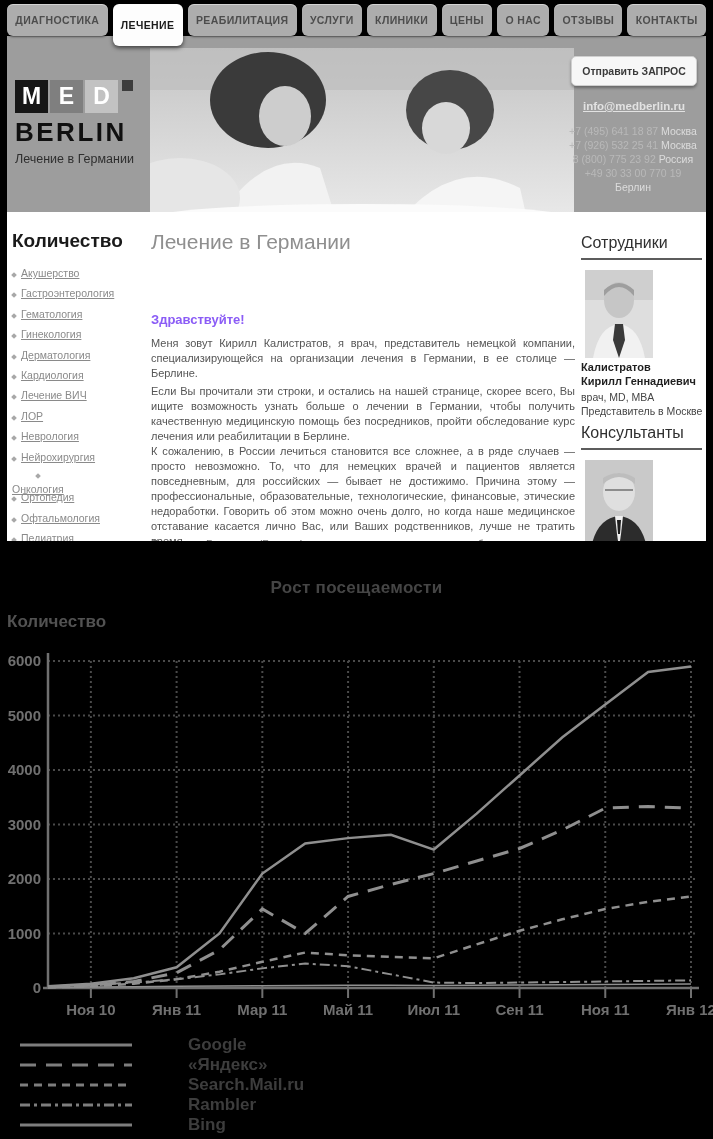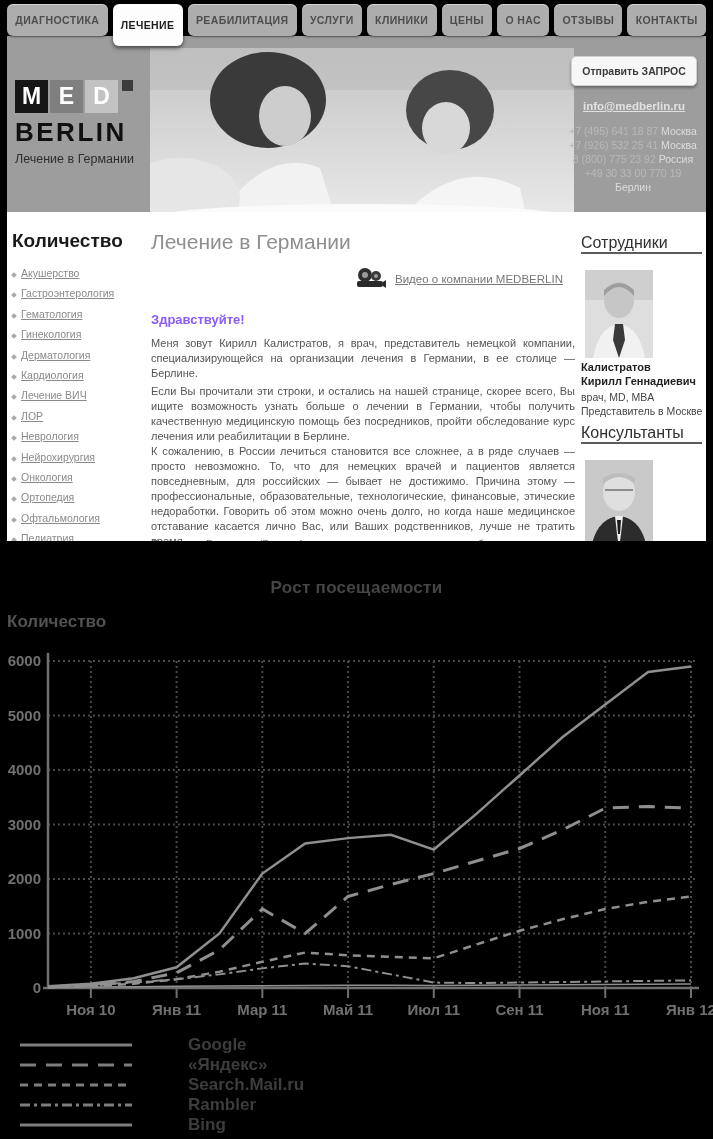--- a/index.html
+++ b/index.html
@@ -51,21 +51,21 @@
   .video-row{position:absolute;left:205px;top:55px;display:flex;align-items:center;gap:9px;}
   .video-link{font-size:11.5px;color:#777;text-decoration:underline;cursor:pointer;}
   .greeting{position:absolute;left:2px;top:100px;font-size:13px;font-weight:bold;color:#8b5cf6;}
   .para{position:absolute;left:2px;width:424px;font-size:11px;line-height:15px;color:#555;text-align:justify;}
   .p1{top:124px;} .p2{top:172px;} .p3{top:232px;}
   .subhead{position:absolute;left:2px;top:300px;font-size:19px;font-weight:bold;color:#2e2e2e;}
   .partial{position:absolute;left:2px;top:326px;width:424px;font-size:11px;color:#777;white-space:nowrap;overflow:hidden;}
   
   .rightcol{position:absolute;left:572px;top:0;width:127px;height:100%;}
   .rc-title{position:absolute;left:2px;font-size:16px;color:#2f2f2f;width:121px;
-      border-bottom:2px solid #5c5c5c;padding-bottom:0;}
+      border-bottom:2px solid #5c5c5c;padding-bottom:6px;}
   .rc-title.staff{top:22px;} .rc-title.consult{top:212px;}
   .photo{position:absolute;left:6px;background:#e4e4e4;overflow:hidden;}
   .photo1{top:58px;width:68px;height:88px;}
   .photo2{top:248px;width:68px;height:88px;}
   .rc-name{position:absolute;left:2px;top:148px;font-size:11px;font-weight:bold;color:#1f1f1f;line-height:14px;}
   .rc-role{position:absolute;left:2px;top:179px;font-size:10.5px;color:#454545;}
   .rc-pos{position:absolute;left:2px;top:193px;font-size:10.5px;color:#454545;}
   
   .chart{position:absolute;top:546px;left:0;width:713px;height:593px;background:#000;}
   .chart-title{position:absolute;top:32px;left:0;width:100%;text-align:center;
@@ -179,52 +179,41 @@
               <a class="side-link">ЛОР</a>
             </div>
             <div class="side-item" style="top: 163.2px;">
               <span class="side-bullet"></span>
               <a class="side-link">Неврология</a>
             </div>
             <div class="side-item" style="top: 183.6px;">
               <span class="side-bullet"></span>
               <a class="side-link">Нейрохирургия</a>
             </div>
-            <div class="side-item" style="top: 204px;">
+            <div class="side-item" style="top: 204px; flex-direction: column;">
               <span class="side-bullet"></span>
               <a class="side-link">Онкология</a>
             </div>
             <div class="side-item" style="top: 224.4px;">
               <span class="side-bullet"></span>
               <a class="side-link">Ортопедия</a>
             </div>
             <div class="side-item" style="top: 244.8px;">
               <span class="side-bullet"></span>
               <a class="side-link">Офтальмология</a>
             </div>
             <div class="side-item" style="top: 265.2px;">
               <span class="side-bullet"></span>
               <a class="side-link">Педиатрия</a>
             </div>
           </div>
       </div>
 
       <div class="maincol">
         <div class="page-title">Лечение в Германии</div>
-        <div class="video-row">
-          <svg width="32" height="24" viewBox="0 0 32 24">
-            <circle cx="11" cy="8" r="7" fill="#2f2f2f"></circle>
-            <circle cx="11" cy="8" r="3" fill="#9a9a9a"></circle>
-            <circle cx="22" cy="9" r="5" fill="#3a3a3a"></circle>
-            <circle cx="22" cy="9" r="2" fill="#9a9a9a"></circle>
-            <rect x="3" y="14" width="26" height="6" rx="2" fill="#2a2a2a"></rect>
-            <path d="M29 15 L32 13 L32 21 L29 19 Z" fill="#2a2a2a"></path>
-          </svg>
-          <a class="video-link">Видео о компании MEDBERLIN</a>
-        </div>
         <div class="greeting">Здравствуйте!</div>
         <div class="para p1">Меня зовут Кирилл Калистратов, я врач, представитель немецкой компании, специализирующейся на организации лечения в Германии, в ее столице — Берлине.</div>
         <div class="para p2">Если Вы прочитали эти строки, и остались на нашей странице, скорее всего, Вы ищите возможность узнать больше о лечении в Германии, чтобы получить качественную медицинскую помощь без посредников, пройти обследование курс лечения или реабилитации в Берлине.</div>
         <div class="para p3">К сожалению, в России лечиться становится все сложнее, а в ряде случаев — просто невозможно. То, что для немецких врачей и пациентов является повседневным, для российских — бывает не достижимо. Причина этому — профессиональные, образовательные, технологические, финансовые, этические недоработки. Говорить об этом можно очень долго, но когда наше медицинское отставание касается лично Вас, или Ваших родственников, лучше не тратить время.</div>
         <div class="partial">Лечение в Германии (Берлин) — это возможность получить необходимую вам медицинскую помощь...</div>
       </div>
 
       <div class="rightcol">
         <div class="rc-title staff">Сотрудники</div>
         <div class="photo photo1">

